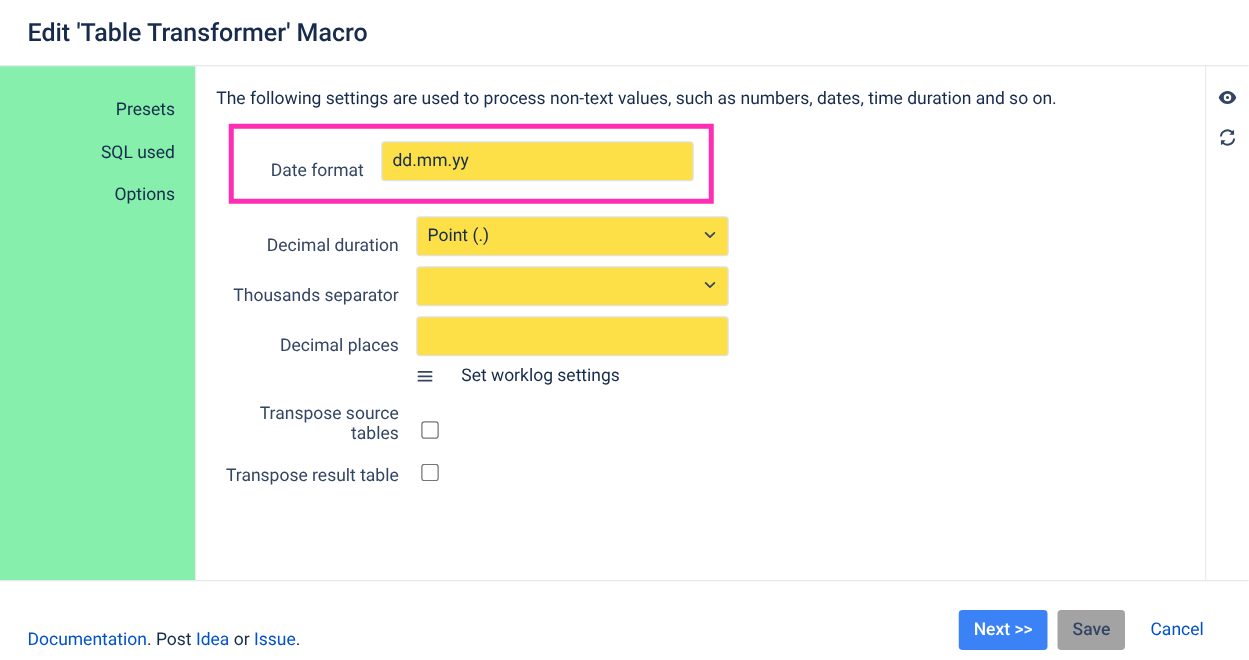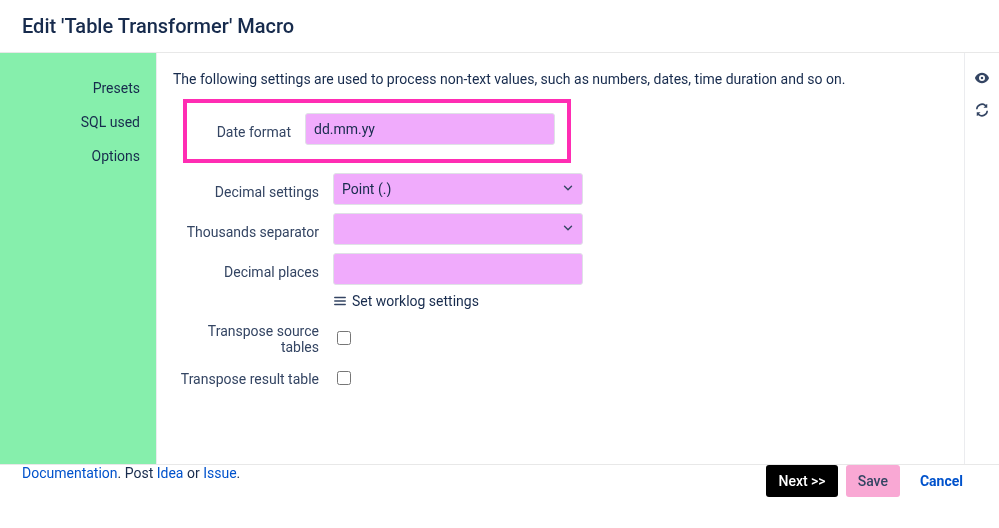--- a/index.html
+++ b/index.html
@@ -6,40 +6,40 @@
 *{box-sizing:border-box}
 .header{padding:14px 12px 14px 22px;font-size:20px;font-weight:500;color:#172B4D;border-bottom:1px solid #e8e8e8}
 .body{display:flex;height:412px;border-bottom:1px solid #e8e8e8}
 .sidebar{width:156px;padding-top:18px;background:#86efac}
 .tab{display:block;text-align:right;padding:9px 16px 9px 0;font-size:14px;color:#172B4D;cursor:pointer}
 .tab.active{position:relative}
 .tab.active::after{content:"";position:absolute;left:0;right:-1px;top:-1px;bottom:-1px;border:2px solid #0065ff;border-right:none;pointer-events:none}
 .main{flex:1;border-left:1px solid #ebecef;border-right:1px solid #ebecef;padding:18px 16px 0 16px;overflow:auto}
 .intro{font-size:14px;color:#172B4D;margin-bottom:12px}
 .highlight-box{border:4px solid #ff2db3;padding:6px 12px 10px 8px;margin:0 0 6px 10px;display:inline-block}
-.row{display:flex;align-items:center;padding:4px 0}
+.row{display:flex;align-items:flex-end;padding:4px 0}
 .lbl{width:160px;min-width:160px;text-align:right;padding-right:14px;padding-top:6px;font-size:14px;color:#344563}
 .ctl{width:250px}
 .hint{font-size:12px;color:#6B778C;margin-top:4px}
 .hint a{color:#0052CC;text-decoration:none}
-input.txt,select.sel{width:250px;height:32px;padding:4px 8px;font-size:14px;color:#172B4D;background:#f0abfc;border:1px solid #dfe1e6;border-radius:3px;font-family:inherit}
+input.txt,select.sel{width:250px;height:32px;padding:4px 8px;font-size:14px;color:#172B4D;background:#fde047;border:1px solid #dfe1e6;border-radius:3px;font-family:inherit}
 select.sel{appearance:none;-webkit-appearance:none;background-image:none;padding-right:26px}
 .sel-wrap{position:relative;display:inline-block}
 .sel-wrap .chev{position:absolute;right:8px;top:8px;pointer-events:none}
 .chk{width:14px;height:14px;margin-top:8px}
-.worklog{display:flex;align-items:center;gap:5px;font-size:14px;color:#172B4D;cursor:pointer}
+.worklog{display:flex;align-items:center;gap:22px;font-size:14px;color:#172B4D;cursor:pointer}
 .rail{width:34px;display:flex;flex-direction:column;align-items:center;gap:14px;padding-top:16px}
 .rail-btn{cursor:pointer;color:#344563}
-.footer{display:flex;align-items:flex-start;height:55px;padding:0 24px 0 22px;font-size:14px}
+.footer{display:flex;align-items:flex-end;height:55px;padding:0 24px 0 22px;font-size:14px}
 .footer-left{flex:1;color:#172B4D}
 .footer-left a{color:#0052CC;text-decoration:none}
 .btn{display:inline-flex;align-items:center;justify-content:center;height:32px;padding:0 12px;border-radius:3px;font-size:14px;font-weight:500;margin-left:8px;cursor:pointer;border:none;font-family:inherit}
-.btn.primary{background:#000000;color:#fff}
-.btn.subtle{background:#f9a8d4;color:#344563}
-.btn.link{background:transparent;color:#0052CC;font-weight:700}
+.btn.primary{background:#3b82f6;color:#fff}
+.btn.subtle{background:#a3a3a3;color:#344563}
+.btn.link{background:transparent;color:#0052CC;font-weight:400}
 svg{display:block}
 </style>
 </head>
 <body>
 
 <div class="header">Edit 'Table Transformer' Macro</div>
 
 <div class="body">
 
   <div class="sidebar">
@@ -54,21 +54,21 @@
     <div class="highlight-box">
       <div class="row">
         <div class="lbl" style="width:110px;min-width:110px">Date format</div>
         <div class="ctl">
           <input class="txt" type="text" value="dd.mm.yy" style="">
         </div>
       </div>
     </div>
 
     <div class="row">
-      <div class="lbl">Decimal settings</div>
+      <div class="lbl">Decimal duration</div>
       <div class="ctl sel-wrap">
         <select class="sel">
           <option>Point (.)</option>
         </select>
         <span class="chev">
           <svg width="14" height="14" viewBox="0 0 16 16">
               <path d="M4 6l4 4 4-4" stroke="#344563" stroke-width="1.6" fill="none" stroke-linecap="round" stroke-linejoin="round"></path>
             </svg>
         </span>
       </div>

